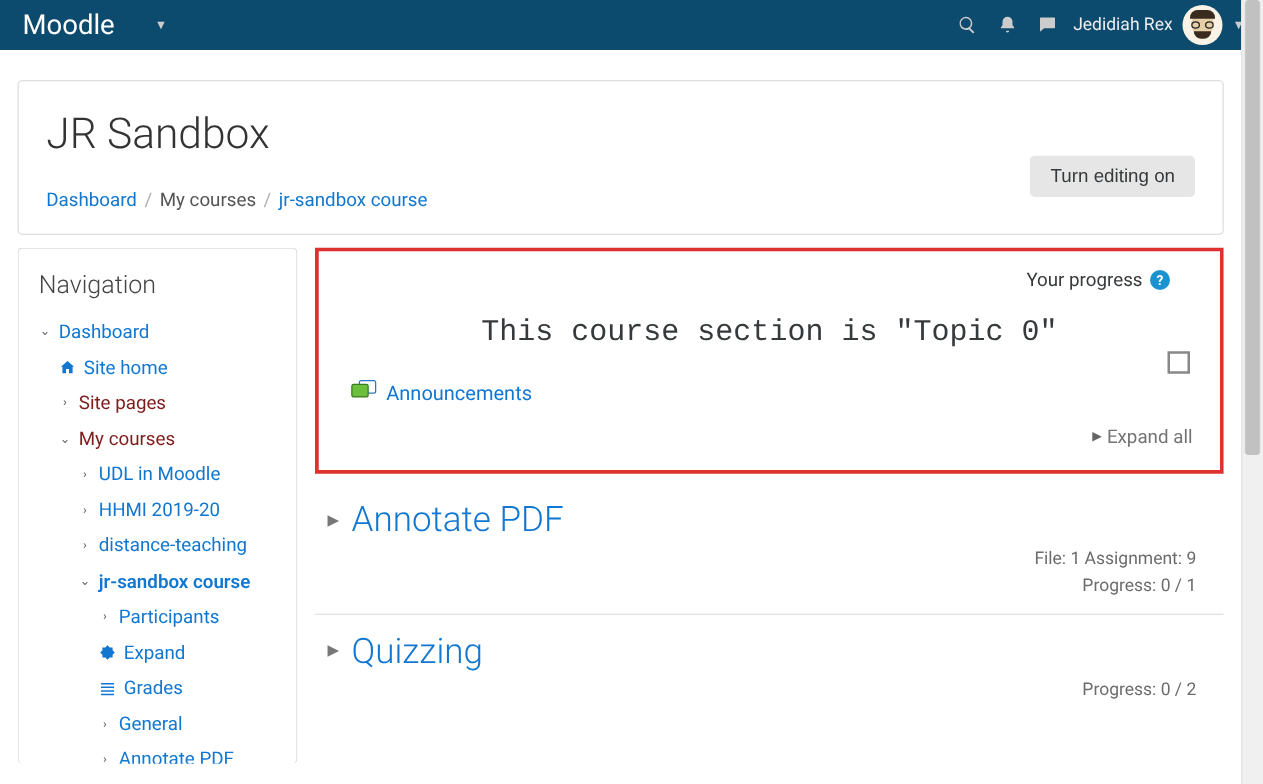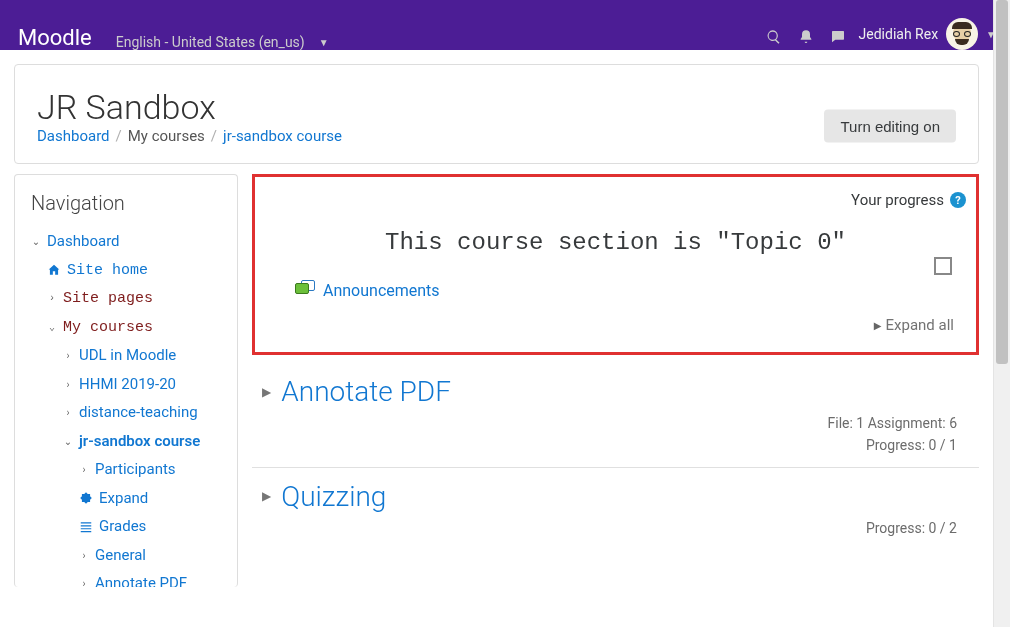--- a/index.html
+++ b/index.html
@@ -8,24 +8,24 @@
     font-size: 16px;
     color: #373a3c;
     background: #fff;
     overflow: hidden;
   }
   a { text-decoration: none; }
 
   
   .navbar {
     display: flex;
-    align-items: flex-end;
-    background: #4c1d95;
+    align-items: center;
+    background: #0c4a6e;
     color: #ddd;
-    height: 50px;
+    height: 40px;
     padding: 0 14px 0 18px;
   }
   .navbar .brand {
     color: #fff;
     font-size: 22px;
     font-weight: 400;
     margin-right: 24px;
   }
   .navbar .lang-select {
     color: #ccc;
@@ -106,21 +106,21 @@
     margin: 14px 14px 10px 14px;
     border: 1px solid #ddd;
     border-radius: 4px;
     padding: 22px 22px 18px 22px;
     position: relative;
   }
   .page-title {
     font-size: 34px;
     font-weight: 300;
     color: #333;
-    margin-bottom: 0;
+    margin-bottom: 24px;
   }
   .breadcrumb {
     font-size: 15px;
     color: #555;
     display: flex; align-items: center; flex-wrap: wrap;
     gap: 6px;
   }
   .breadcrumb a { color: #1177d1; }
   .breadcrumb .sep { color: #b0b0b0; }
   .editing-btn {
@@ -168,42 +168,42 @@
   .nav-tree .row {
     display: flex; align-items: center; gap: 6px;
     line-height: 1.7;
   }
   .nav-tree .twisty {
     width: 10px; font-size: 10px; color: #666;
     display:inline-block; text-align:center;
   }
   .nav-tree a { color: #1177d1; cursor:pointer; }
   .nav-tree .muted { color: #7f1d1d; }
-  .nav-tree .indent1 { padding-left: 16px; font-family: Liberation Mono, monospace; }
+  .nav-tree .indent1 { padding-left: 16px; }
   .nav-tree .indent2 { padding-left: 32px; }
   .nav-tree .indent3 { padding-left: 48px; }
   .nav-tree .bold a { font-weight: 600; }
   .nav-tree svg.tree-icon { width:14px; height:14px; fill:#1177d1; flex-shrink:0; }
 
   
   .content {
     flex: 1;
     min-width: 0;
     height:100%;
     overflow:hidden;
   }
   .topic0 {
     border: 3px solid #e03131;
     padding: 16px 22px 18px 22px;
     margin-bottom: 8px;
     position: relative;
   }
   .progress-label {
     position: absolute;
-    top: 14px; right: 10px;
+    top: 14px; right: 40px;
     font-size: 15px;
     color: #373a3c;
     display: flex; align-items: center; gap: 6px;
   }
   .help-circle {
     width:16px;height:16px;border-radius:50%;
     background:#1b92d0;color:#fff;font-size:11px;font-weight:700;
     display:flex;align-items:center;justify-content:center;line-height:1;
   }
   .topic0 .headline {
@@ -212,21 +212,21 @@
     text-align: center;
     margin: 36px 0 24px 0;
   }
   .completion-box {
     position:absolute;
     right: 24px; top: 80px;
     width:18px;height:18px;border:2px solid #888;background:#fff;
   }
   .activity-link {
     display:flex; align-items:center; gap:8px;
-    color:#1177d1; font-size:16px; margin: 4px 0 16px 18px;
+    color:#1177d1; font-size:16px; margin: 4px 0 16px 4px;
   }
   .forum-icon { width:20px;height:20px; position:relative; }
   .forum-icon .bubble1 {
     position:absolute;left:0;top:3px;width:14px;height:11px;
     background:#6bbf3a;border:1px solid #3b7a1e;border-radius:2px;
   }
   .forum-icon .bubble2 {
     position:absolute;right:0;top:0;width:14px;height:11px;
     background:#fff;border:1px solid #2b79c2;border-radius:2px;
   }
@@ -259,21 +259,20 @@
     line-height:1.6;
     margin-top:4px;
   }
 </style>
 </head>
 <body>
 
 <div class="navbar">
   <a class="brand">Moodle</a>
   <div class="lang-select">
-    <span>English - United States (en_us)</span>
     <span class="caret-down">▼</span>
   </div>
   <div class="spacer"></div>
   <div class="nav-icon">
     <svg viewBox="0 0 24 24">
         <path d="M10 2a8 8 0 015.29 13.71l5 5-1.58 1.58-5-5A8 8 0 1110 2zm0 2a6 6 0 100 12 6 6 0 000-12z"></path>
       </svg>
   </div>
   <div class="nav-icon">
     <svg viewBox="0 0 24 24">
@@ -419,21 +418,21 @@
           <a>Expand all</a>
         </div>
       </div>
 
       <div class="section">
         <div class="section-header">
           <span class="tri">▶</span>
           <h2>Annotate PDF</h2>
         </div>
         <div class="section-meta">
-          <div>File: 1   Assignment: 6</div>
+          <div>File: 1   Assignment: 9</div>
           <div>Progress: 0 / 1</div>
         </div>
       </div>
 
       <div class="section">
         <div class="section-header">
           <span class="tri">▶</span>
           <h2>Quizzing</h2>
         </div>
         <div class="section-meta">

